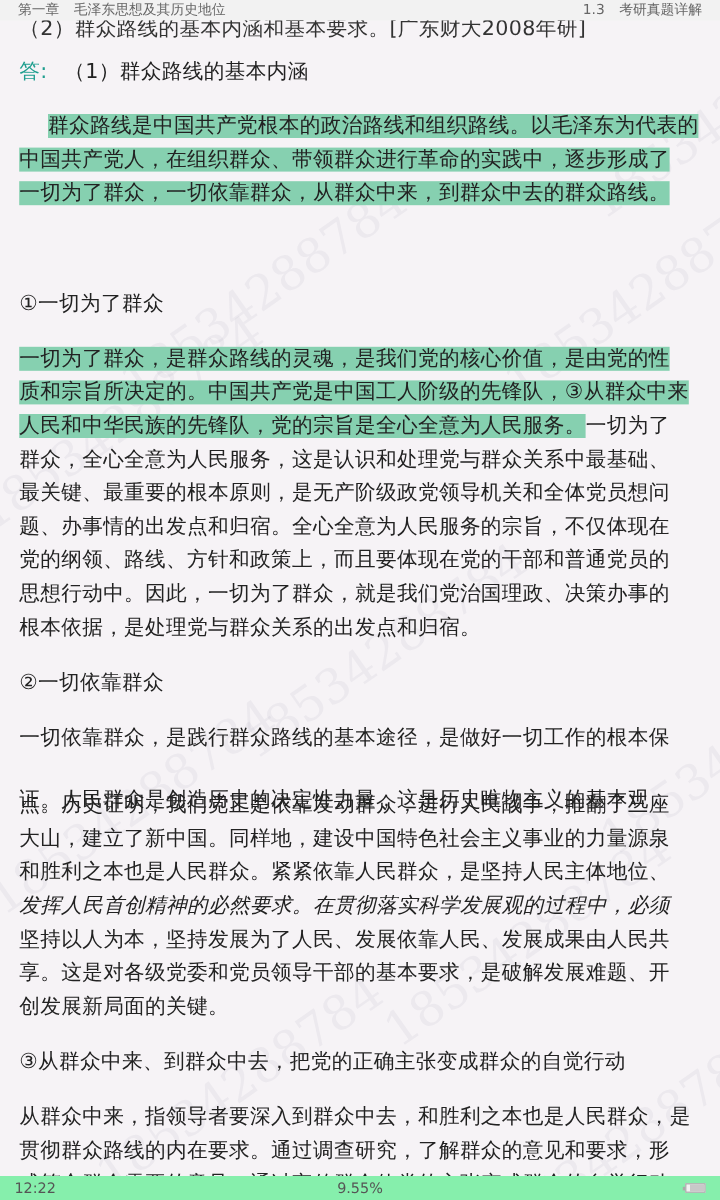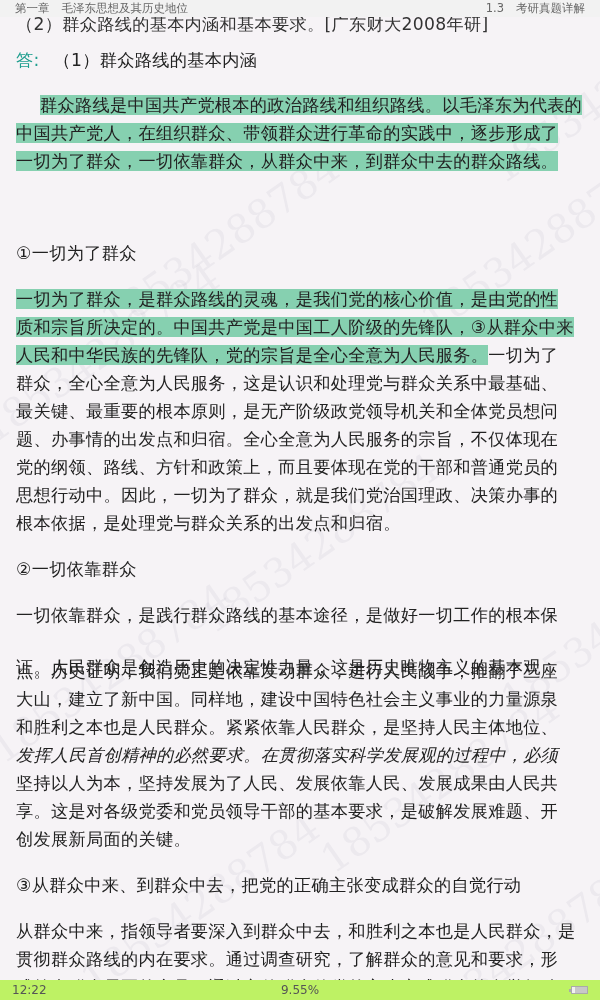--- a/index.html
+++ b/index.html
@@ -33,21 +33,21 @@
   .cut { color: #333; top: 11px; }
   .hl { background: #86d0b0; }
   .answer-label { color: #1e9e8e; margin-right: 14px; }
   .watermark {
     position: absolute; color: rgba(120,120,140,0.07);
     font-family: "DejaVu Serif", serif; font-size: 40px;
     transform: rotate(-35deg); white-space: nowrap; pointer-events: none;
   }
   .footer {
     position: absolute; bottom: 0; left: 0; width: 600px; height: 20px;
-    background: #bef264;
+    background: #86efac;
     display: flex; align-items: center; justify-content: space-between;
     padding: 0 12px; font-size: 12px; color: #555;
     z-index: 5;
   }
   .footer .pct { position: absolute; left: 50%; transform: translateX(-50%); }
   .battery {
     width: 17px; height: 8px; border: 1px solid #aaa; position: relative;
     background: #f2f2f2;
   }
   .battery::before {

